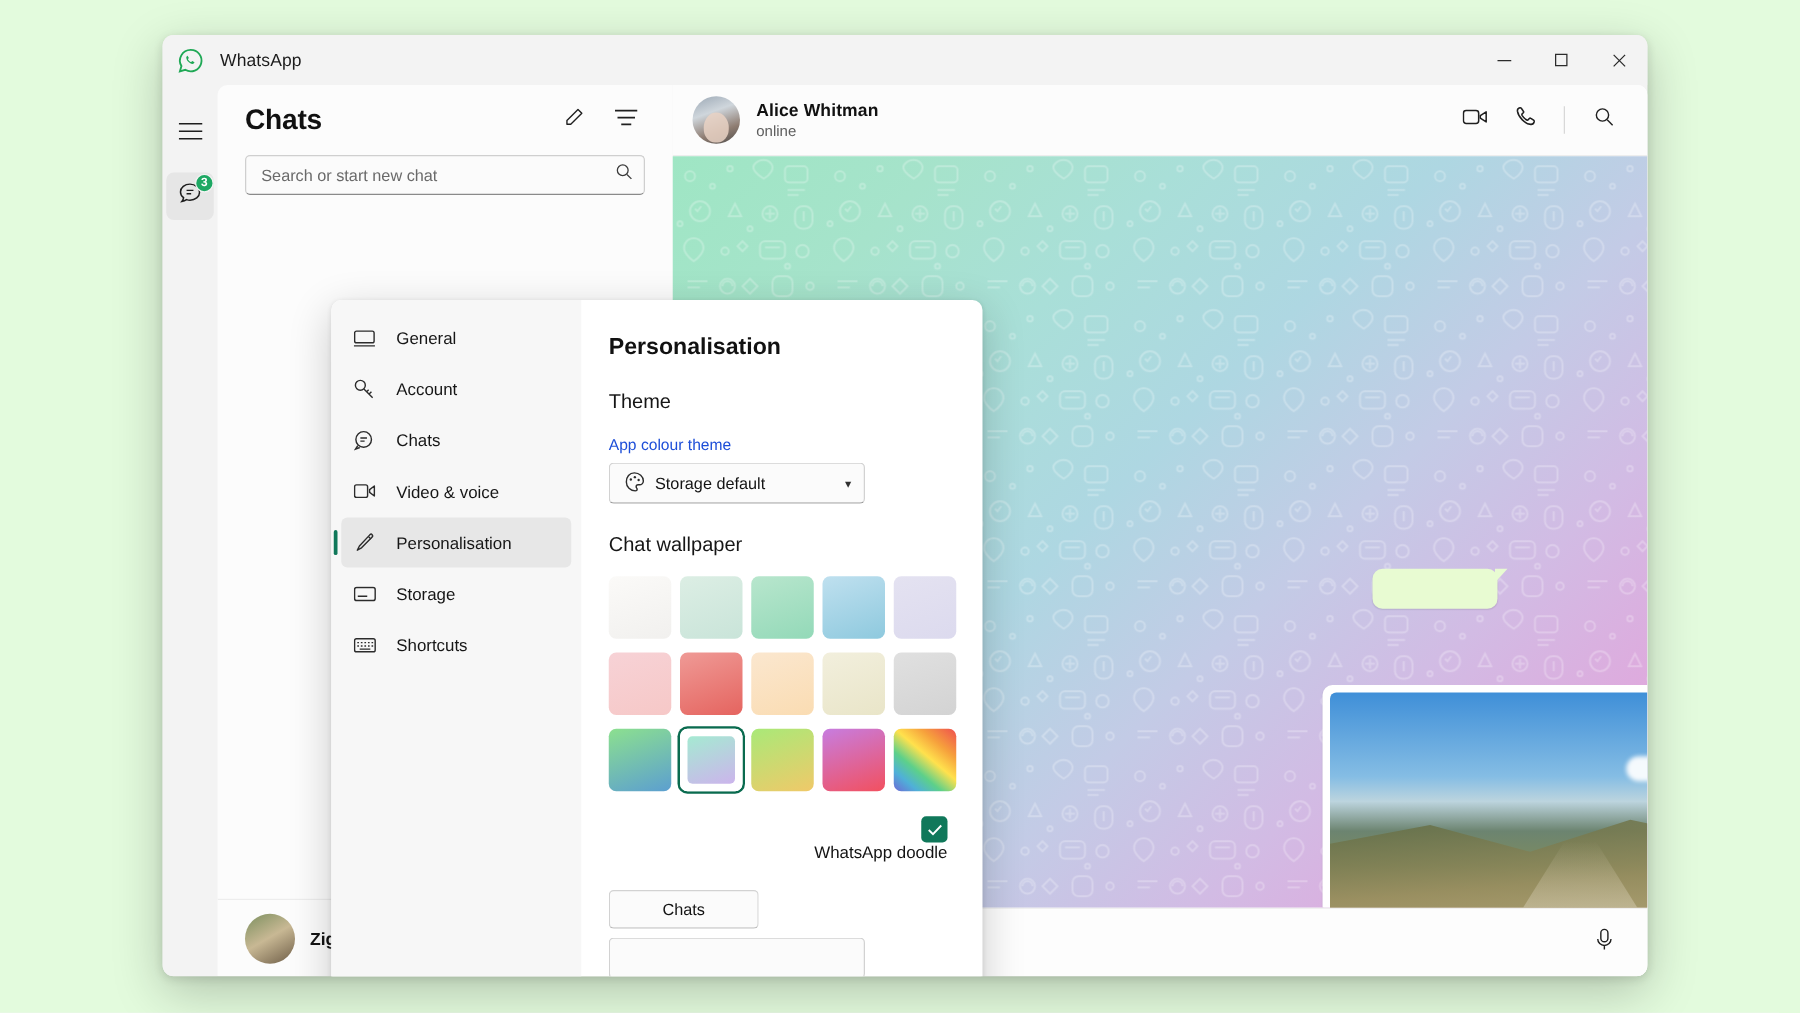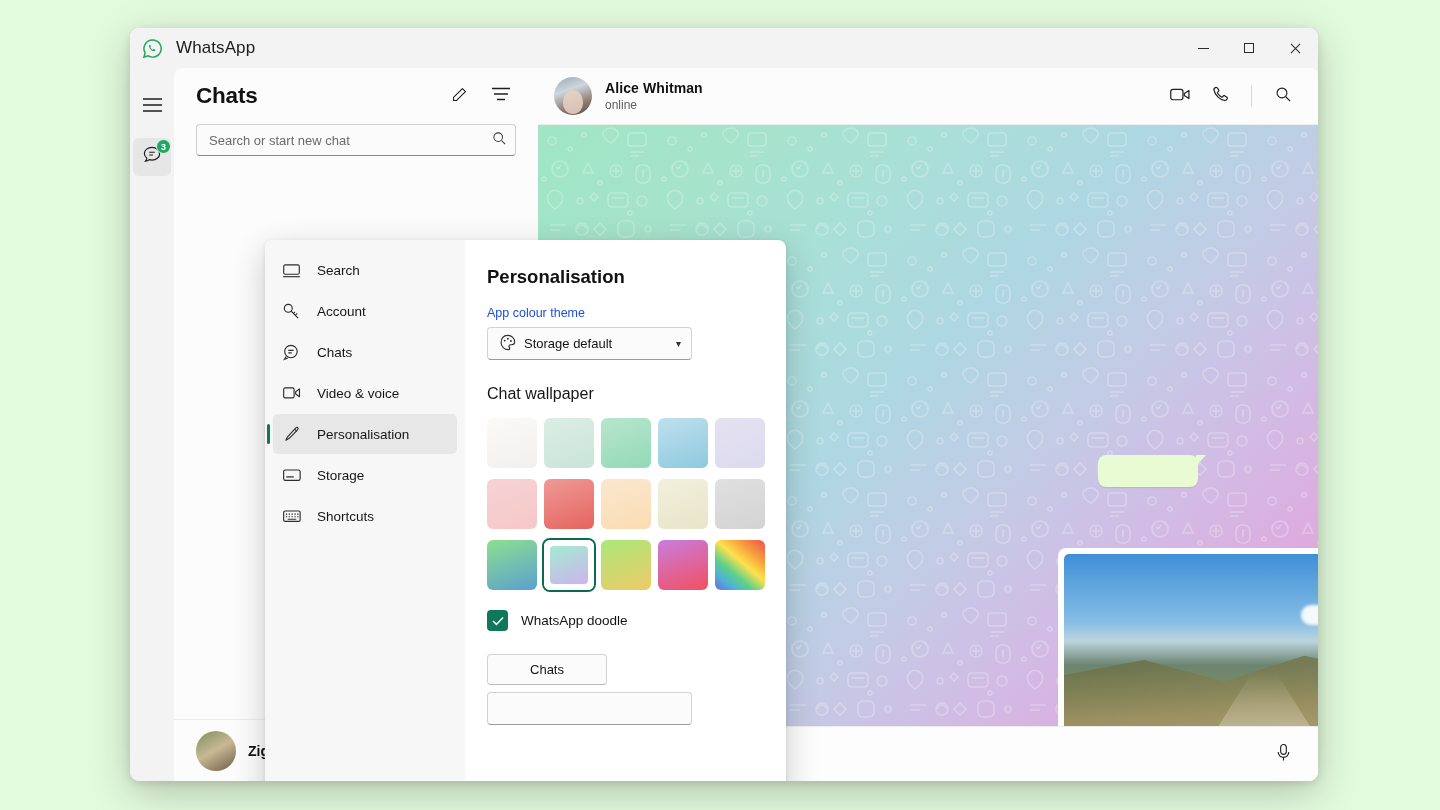--- a/index.html
+++ b/index.html
@@ -17,21 +17,21 @@
     box-shadow: 0 12px 40px rgba(0,0,0,.22), 0 2px 8px rgba(0,0,0,.12);
     overflow: hidden;
   }
   
   .titlebar {
     height: 40px; display: flex; align-items: center;
     background: #f3f3f3; position: relative;
   }
   .tb-logo { margin-left: 12px; display: flex; align-items: center; }
   .tb-title {
-    margin-left: 13px; font-size: 17px; color: #1c1c1c; letter-spacing: .1px;
+    margin-left: 13px; font-size: 14px; color: #1c1c1c; letter-spacing: .1px;
   }
   .winctrls { position: absolute; right: 0; top: 0; display: flex; height: 40px; }
   .wc {
     width: 46px; height: 40px; display: flex; align-items: center; justify-content: center;
     color: #2b2b2b; font-size: 11px;
   }
   .wc-min i { display:block; width: 11px; height: 1px; background: #2b2b2b; }
   .wc-max i { display:block; width: 10px; height: 10px; border: 1px solid #2b2b2b; }
   .wc-close svg { display: block; }
 
@@ -231,21 +231,21 @@
 
   .swatches {
     margin-top: 15px; display: grid;
     grid-template-columns: repeat(5, 50px); gap: 11px 7px;
   }
   .sw-cell { width: 50px; height: 50px; border-radius: 6px; position: relative; }
   .sw-cell .fill { position: absolute; inset: 0; border-radius: 6px; }
   .sw-cell.sel .fill { inset: 4px; border-radius: 4px; }
   .sw-cell.sel { box-shadow: 0 0 0 2px #0a6b4f; border: 2px solid #fff; }
 
-  .checkrow { margin-top: 20px; display: flex; align-items: center; }
+  .checkrow { margin-top: 20px; display: flex; align-items: flex-end; flex-direction: column; }
   .checkbox {
     width: 21px; height: 21px; border-radius: 4px; background: #10785a;
     display: flex; align-items: center; justify-content: center; color: #fff;
   }
   .checkrow .lbl { font-size: 13.5px; color: #131313; margin-left: 13px; }
 
   .btn-reset {
     margin-top: 23px; width: 120px; height: 31px;
     border: 1px solid #d2d2d2; border-bottom-color: #b9b9b9;
     border-radius: 4px; background: #fbfbfb; color: #131313;
@@ -447,21 +447,21 @@
 
     <div class="settings">
       <div class="set-nav">
         <div class="set-item">
           <span class="set-ico">
             <svg width="17" height="15" viewBox="0 0 18 16" fill="none">
                 <rect x=".7" y="2" width="16.6" height="10" rx="1.6" stroke="#2c2c2c" stroke-width="1.2"></rect>
                 <path d="M0 14.6h18" stroke="#2c2c2c" stroke-width="1.2"></path>
               </svg>
           </span>
-          <span class="set-lbl">Search</span>
+          <span class="set-lbl">General</span>
         </div>
         <div class="set-item">
           <span class="set-ico">
             <svg width="17" height="17" viewBox="0 0 18 18" fill="none">
                 <circle cx="5.6" cy="5.6" r="4.2" stroke="#2c2c2c" stroke-width="1.2"></circle>
                 <path d="M8.6 8.6L16 16M13 13l2-2M11 11l1.6-1.6" stroke="#2c2c2c" stroke-width="1.2"></path>
               </svg>
           </span>
           <span class="set-lbl">Account</span>
         </div>
@@ -507,20 +507,21 @@
                 <rect x=".7" y=".7" width="17.4" height="11" rx="1.6" stroke="#2c2c2c" stroke-width="1.2"></rect>
                 <path d="M3 4h1.4M6 4h1.4M9 4h1.4M12 4h1.4M15 4h1.4M3 6.8h1.4M6 6.8h1.4M9 6.8h1.4M12 6.8h1.4M15 6.8h1.4M5 9.4h9" stroke="#2c2c2c" stroke-width="1.1"></path>
               </svg>
           </span>
           <span class="set-lbl">Shortcuts</span>
         </div>
       </div>
 
       <div class="set-pane">
         <div class="pane-title">Personalisation</div>
+        <div class="sec-title">Theme</div>
         <div class="field-label">App colour theme</div>
         <div class="select">
           <span>
             <svg width="17" height="17" viewBox="0 0 18 18" fill="none">
               <path d="M9 1.4c4.2 0 7.6 3 7.6 6.8 0 2-1.6 3.2-3.2 3.2h-1.2c-1 0-1.7.8-1.7 1.7 0 .5.2.8.5 1.2.3.3.4.7.4 1 0 .9-.8 1.3-1.6 1.3-4.2 0-7.6-3.4-7.6-7.6S4.8 1.4 9 1.4z" stroke="#2c2c2c" stroke-width="1.2"></path>
               <circle cx="6" cy="7" r="1" fill="#2c2c2c"></circle>
                 <circle cx="9.4" cy="5" r="1" fill="#2c2c2c"></circle>
                 <circle cx="12.6" cy="7.4" r="1" fill="#2c2c2c"></circle>
             </svg>
           </span>

